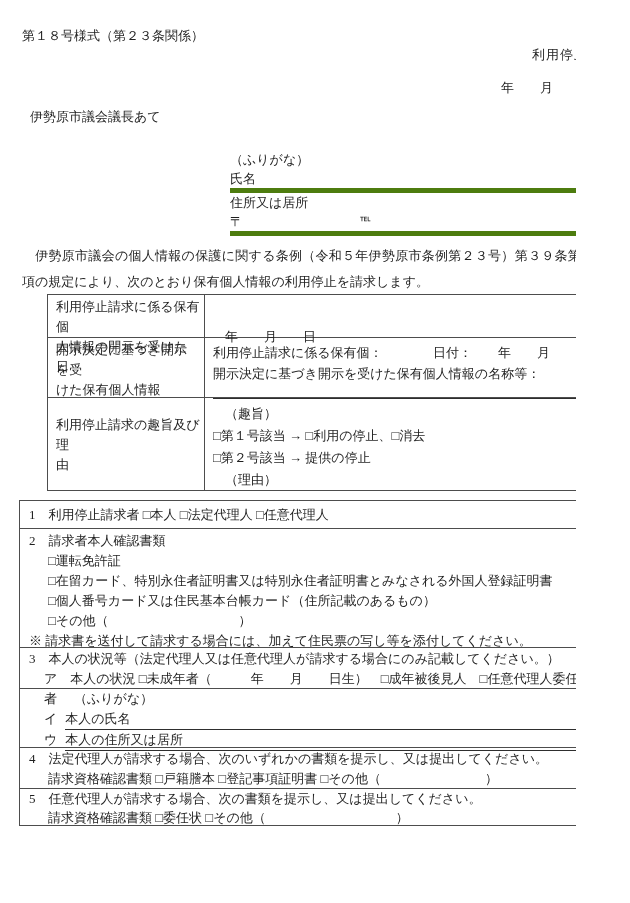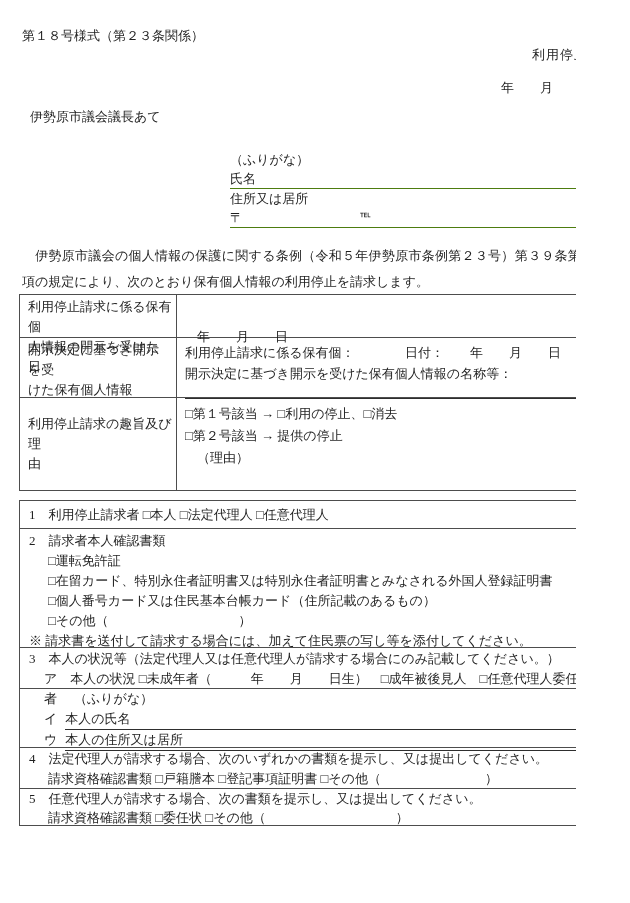--- a/index.html
+++ b/index.html
@@ -13,28 +13,28 @@
     overflow:hidden;
   }
   .abs{position:absolute;}
   .form-number{left:22px;top:27px;}
   .doc-title{left:0;top:46px;width:630px;text-align:right;letter-spacing:1px;}
   .date-line{left:0;top:79px;width:592px;text-align:right;}
   .addressee{left:30px;top:108px;}
 
   .applicant{left:230px;top:150px;width:348px;}
   .fline{height:19px;line-height:19px;}
-  .fline.ul{border-bottom:1px solid #4d7c0f;}
+  .fline.ul{border-bottom:5px solid #4d7c0f;}
   .postal{position:relative;}
   .postal .tel{position:absolute;left:130px;top:0;}
 
   .intro{left:22px;top:243px;width:572px;line-height:26px;text-align:justify;}
 
   .tbl{left:19px;width:573px;border:1px solid #4d4d4d;box-sizing:border-box;}
-  .tbl1{top:294px;}
+  .tbl1{top:294px;margin-left:28px;}
   .tbl2{top:500px;}
   .trow{display:grid;grid-template-columns:157px 1fr;box-sizing:border-box;}
   .trow + .trow, .drow + .drow{border-top:1px solid #4d4d4d;}
   .th{border-right:1px solid #4d4d4d;display:flex;flex-direction:column;justify-content:center;
       padding:2px 4px 2px 8px;line-height:20px;box-sizing:border-box;}
   .td{position:relative;box-sizing:border-box;}
   .r1{height:42px;}
   .r2{height:60px;}
   .r3{height:93px;}
   .r1 .td{display:flex;align-items:center;padding-left:20px;}
@@ -107,20 +107,21 @@
         <div>開示決定に基づき開示を受けた保有個人情報の名称等：</div>
         <span class="cell-underline"></span>
       </div>
     </div>
     <div class="trow r3">
       <div class="th">
         <div>利用停止請求の趣旨及び理</div>
         <div>由</div>
       </div>
       <div class="td">
+        <div class="ind20">（趣旨）</div>
         <div class="ind8">□第１号該当 → □利用の停止、□消去</div>
         <div class="ind8">□第２号該当 → 提供の停止</div>
         <div class="ind20">（理由）</div>
       </div>
     </div>
   </div>
 
   <div class="abs tbl tbl2">
     <div class="drow d1">1　利用停止請求者 □本人 □法定代理人 □任意代理人</div>
 

